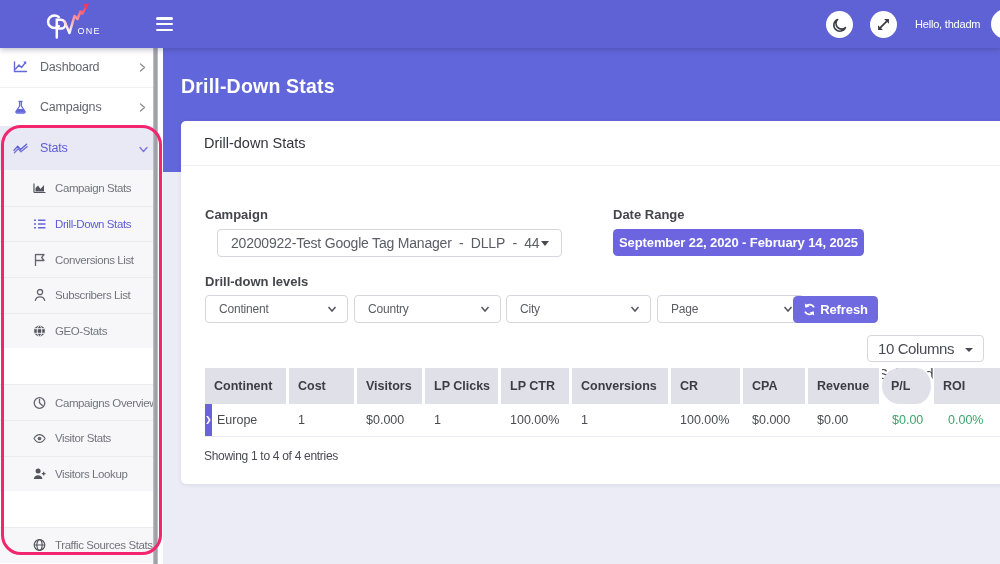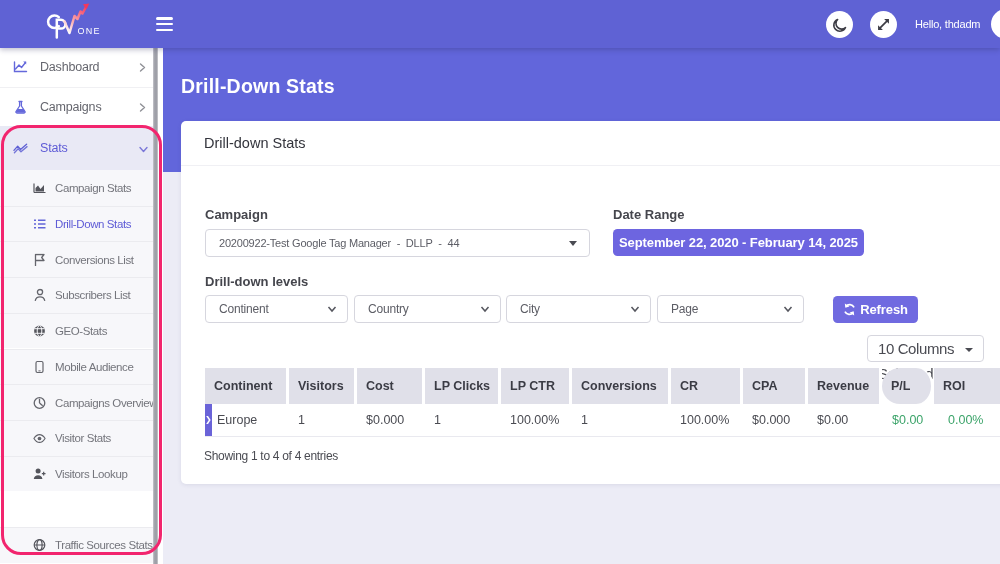--- a/index.html
+++ b/index.html
@@ -173,29 +173,20 @@
   <div class="srow" style="top:264.8px; height:35.7px;">
     <span class="ico">
         <svg width="13" height="13" viewBox="0 0 13 13">
           <circle cx="6.5" cy="6.5" r="5.4" fill="#54555c"></circle>
           <path d="M2 4.2 h9 M2 8.8 h9" stroke="#f7f7fa" stroke-width="1"></path>
           <ellipse cx="6.5" cy="6.5" rx="2.3" ry="5.4" fill="none" stroke="#f7f7fa" stroke-width="1"></ellipse>
         </svg>
       </span>
     <span class="txt">GEO-Stats</span>
   </div>
-  <div class="srow" style="top:300.5px; height:35.7px;">
-    <span class="ico">
-        <svg width="9" height="13" viewBox="0 0 9 13">
-          <rect x="1" y="1" width="7" height="11" rx="1.4" fill="none" stroke="#64656c" stroke-width="1.2"></rect>
-          <path d="M3.4 10.4 h2.2" stroke="#64656c" stroke-width="1"></path>
-        </svg>
-      </span>
-    <span class="txt">Mobile Audience</span>
-  </div>
   <div class="srow" style="top:336.2px; height:35.7px;">
     <span class="ico">
         <svg width="13" height="13" viewBox="0 0 13 13">
           <circle cx="6.5" cy="6.5" r="5.3" fill="none" stroke="#64656c" stroke-width="1.3"></circle>
           <path d="M6.5 6.5 V2.2 M6.5 6.5 l3.2 2.8" fill="none" stroke="#64656c" stroke-width="1.3"></path>
         </svg>
       </span>
     <span class="txt">Campaigns Overview</span>
   </div>
   <div class="srow" style="top:371.9px; height:35.7px;">
@@ -231,21 +222,21 @@
 </div>
 
 <div id="pink"></div>
 
 <div id="card">
   <div id="cardhead">
       <span>Drill-down Stats</span>
     </div>
 
   <div class="lbl" style="left:24px; top:86px;">Campaign</div>
-  <div class="sel" style="left:24px; top:107.5px; width:385px; font-size:11px;">20200922-Test Google Tag Manager&nbsp; -&nbsp; DLLP&nbsp; -&nbsp; 44
+  <div class="sel" style="left:36px; top:107.5px; width:345px; font-size:14px;">20200922-Test Google Tag Manager&nbsp; -&nbsp; DLLP&nbsp; -&nbsp; 44
     <span class="car"></span>
   </div>
 
   <div class="lbl" style="left:432px; top:86px;">Date Range</div>
   <div class="pbtn" style="left:432px; top:107.5px; width:251px; height:27.5px; line-height:27.5px; background:#6d65e0;">September 22, 2020 - February 14, 2025 <span style="display:inline-block; width:0; height:0; border-left:4.5px solid transparent; border-right:4.5px solid transparent; border-top:5px solid #fff; margin-left:3px; vertical-align:2px;"></span></div>
 
   <div class="lbl" style="left:24px; top:153px;">Drill-down levels</div>
 
   <div class="sel" style="left:24px; top:174px; width:143px;">Continent
     <svg class="chv" width="10" height="10" viewBox="0 0 10 10">
@@ -261,36 +252,36 @@
     <svg class="chv" width="10" height="10" viewBox="0 0 10 10">
         <path d="M1.5 3 L5 7 L8.5 3" fill="none" stroke="#55565e" stroke-width="1.5"></path>
       </svg>
   </div>
   <div class="sel" style="left:476px; top:174px; width:147px;">Page
     <svg class="chv" width="10" height="10" viewBox="0 0 10 10">
         <path d="M1.5 3 L5 7 L8.5 3" fill="none" stroke="#55565e" stroke-width="1.5"></path>
       </svg>
   </div>
 
-  <div class="pbtn" style="left:652px; top:174.5px; width:85px; height:27px; line-height:27px; background:#706ae0;">
+  <div class="pbtn" style="left:612px; top:174.5px; width:85px; height:27px; line-height:27px; background:#706ae0;">
     <svg width="13" height="13" viewBox="0 0 16 16" style="vertical-align:-2px; margin-right:4px;">
         <path d="M13.6 5.4 A6 6 0 0 0 3.4 4.3" fill="none" stroke="#fff" stroke-width="2.1"></path>
         <path d="M2.2 0.6 l0.7 5.3 5-1.7 z" fill="#fff"></path>
         <path d="M2.4 10.6 a6 6 0 0 0 10.2 1.1" fill="none" stroke="#fff" stroke-width="2.1"></path>
         <path d="M13.8 15.4 l-0.7-5.3 -5 1.7 z" fill="#fff"></path>
       </svg>Refresh</div>
 
   <div class="sel" style="left:686px; top:214px; width:117px; height:26.5px; line-height:25px; font-size:15px; letter-spacing:-.4px; color:#4a4b52; padding-left:10px;">10 Columns Selected
     <span class="car" style="border-top-width:4.5px; border-left-width:4px; border-right-width:4px; top:12px; right:10px;"></span>
   </div>
 
   <div id="thead">
     <div class="th" style="width:84px;">Continent</div>
+    <div class="th" style="width:68px;">Cost</div>
     <div class="th" style="width:68px;">Visitors</div>
-    <div class="th" style="width:68px;">Cost</div>
     <div class="th" style="width:76px;">LP Clicks</div>
     <div class="th" style="width:71px;">LP CTR</div>
     <div class="th" style="width:99px;">Conversions</div>
     <div class="th" style="width:72px;">CR</div>
     <div class="th" style="width:65px;">CPA</div>
     <div class="th" style="width:74px;">Revenue</div>
     <div class="th" style="width:52px;border-radius:18px;">P/L</div>
     <div class="th" style="width:82px; border-right:none;">ROI</div>
   </div>
   <div id="trow">

